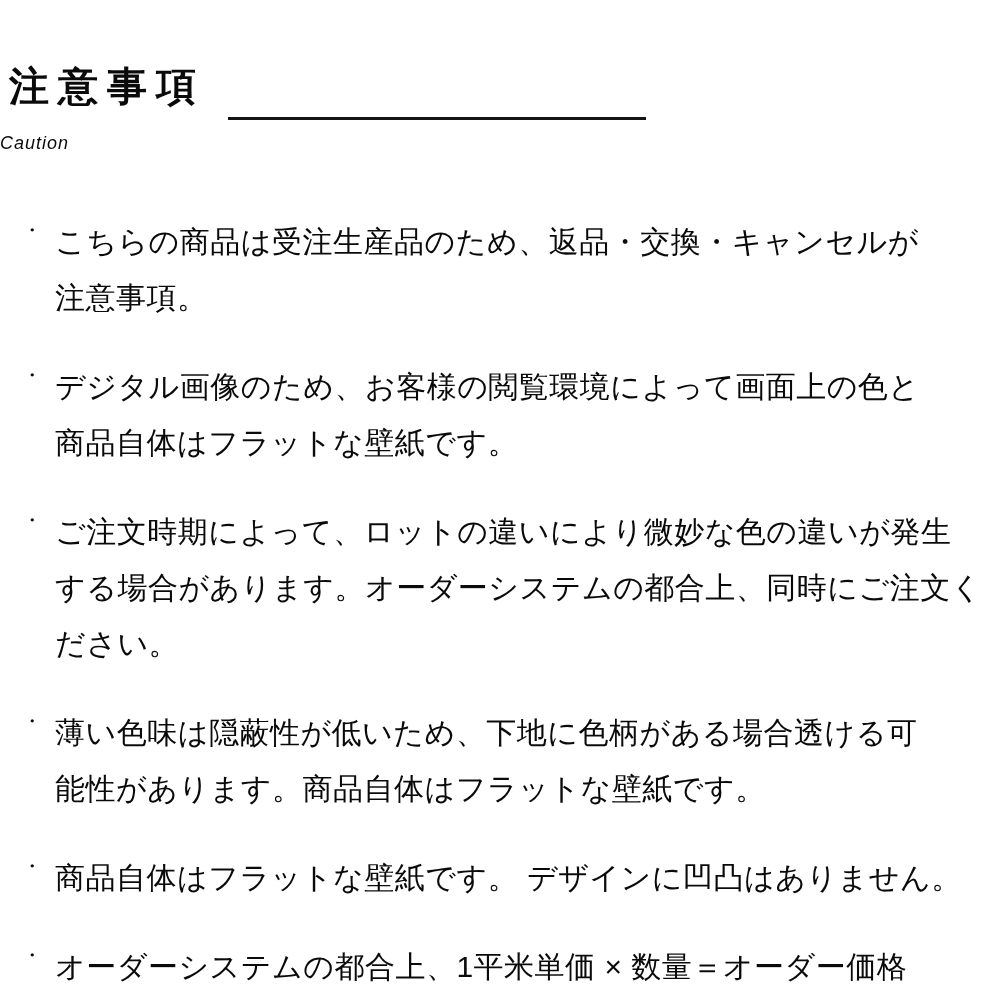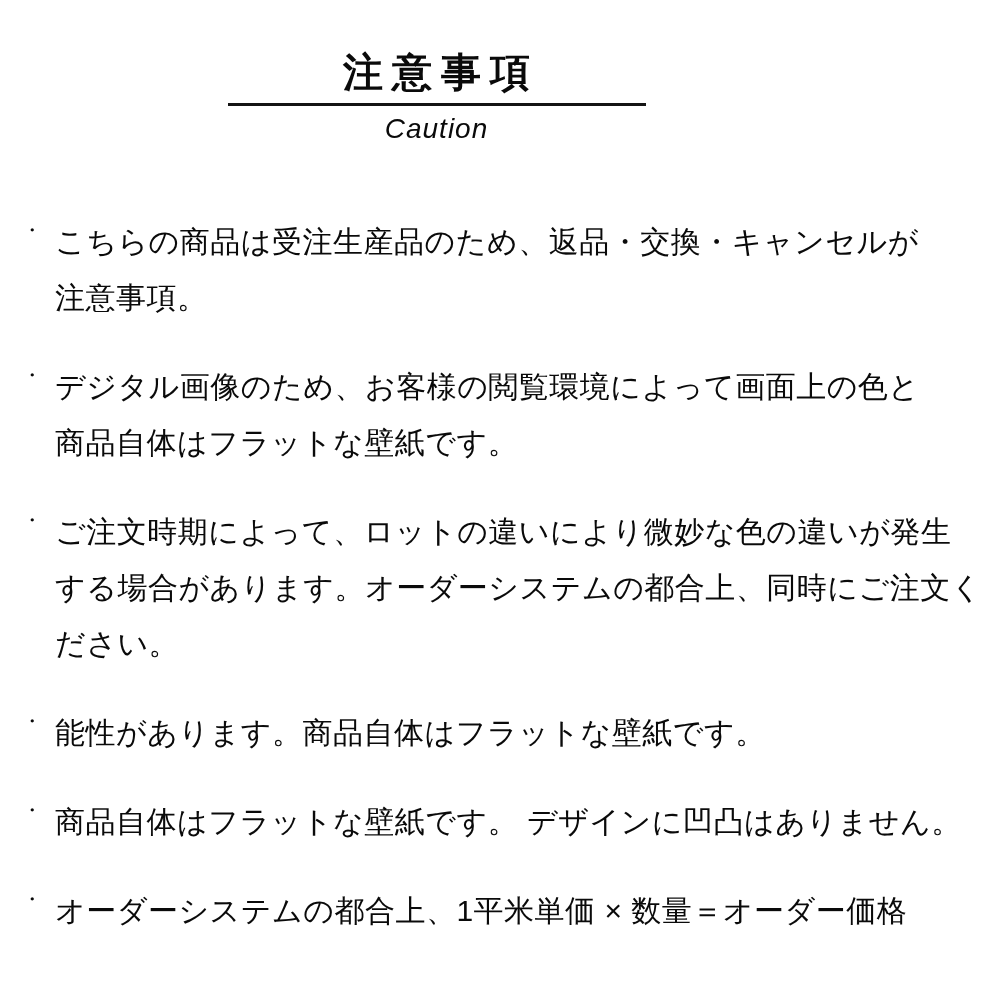--- a/index.html
+++ b/index.html
@@ -12,41 +12,41 @@
     position: relative;
     width: 1000px;
     height: 1000px;
     background: #ffffff;
     color: #0a0a0a;
     font-family: "Liberation Sans", "DejaVu Sans", sans-serif;
     overflow: hidden;
   }
   .header {
     position: absolute;
-    top: 50px;
+    top: 64px;
     left: 0;
     width: 873px;
-    text-align: center;
+    text-align: left;
   }
   .title {
     font-size: 40px;
     line-height: 44px;
     font-weight: bold;
     letter-spacing: 9px;
     text-indent: 9px; 
     white-space: nowrap;
   }
   .divider {
     width: 418px;
     height: 3px;
     background: #141414;
     margin: 9px auto 7px auto;
   }
   .subtitle {
-    font-size: 28px;
+    font-size: 18px;
     line-height: 32px;
     font-style: italic;
     font-weight: 500;
     letter-spacing: 1px;
   }
   .content {
     position: absolute;
     top: 208px;
     left: 22px;
     width: 956px;
@@ -109,20 +109,21 @@
       <div class="lines">
         <div class="line">ご注文時期によって、ロットの違いにより微妙な色の違いが発生</div>
         <div class="line">する場合があります。オーダーシステムの都合上、同時にご注文く</div>
         <div class="line">ださい。</div>
       </div>
     </div>
 
     <div class="note">
       <span class="marker">・</span>
       <div class="lines">
+        <div class="line">薄い色味は隠蔽性が低いため、下地に色柄がある場合透ける可</div>
         <div class="line">能性があります。商品自体はフラットな壁紙です。</div>
       </div>
     </div>
 
     <div class="note">
       <span class="marker">・</span>
       <div class="lines">
         <div class="line">商品自体はフラットな壁紙です。 デザインに凹凸はありません。</div>
       </div>
     </div>

